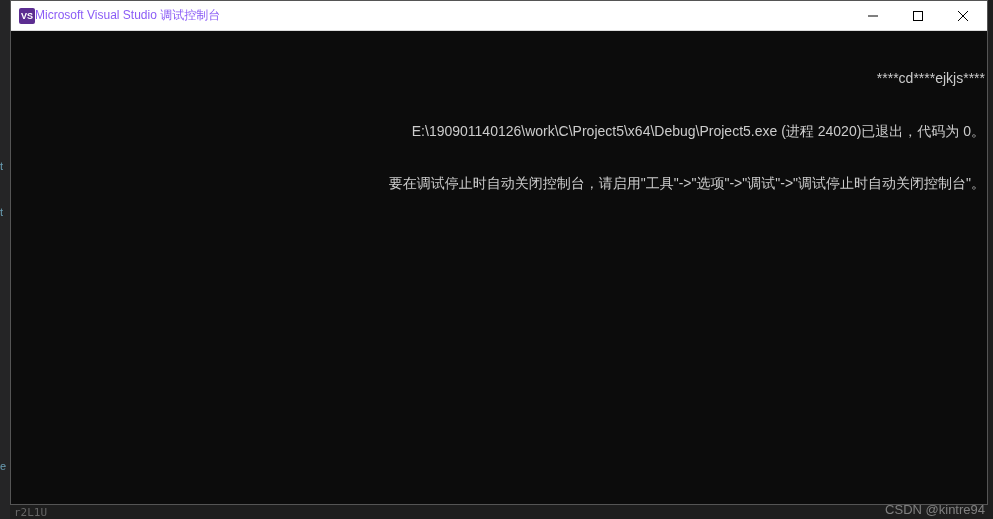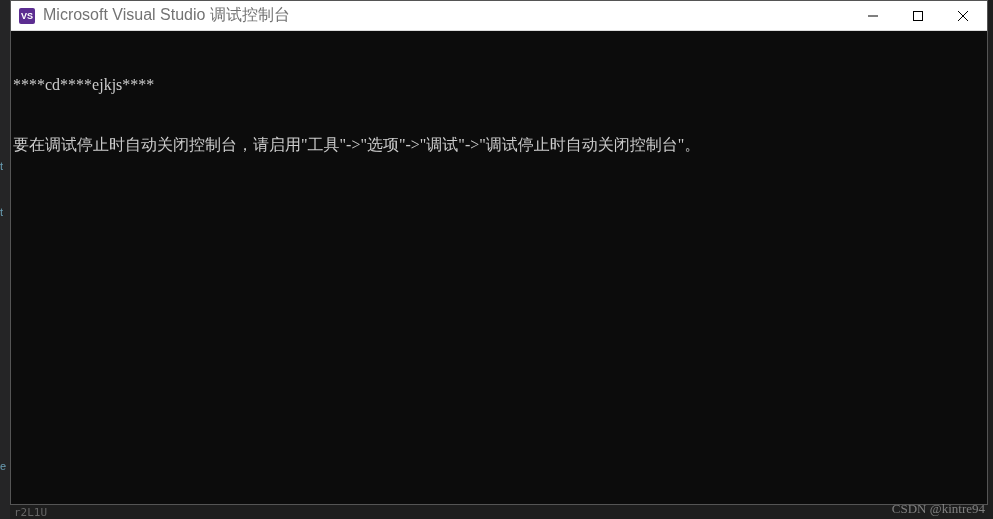--- a/index.html
+++ b/index.html
@@ -53,25 +53,25 @@
       width: 16px;
       height: 16px;
       background: #5c2d91;
       border-radius: 2px;
       display: flex;
       align-items: center;
       justify-content: center;
       color: #fff;
       font-size: 9px;
       font-weight: bold;
-      margin-right: 8px;
+      margin-right: 0;
     }
     .title-text {
-      font-size: 16px;
-      color: #737373;
+      font-size: 12px;
+      color: #8b5cf6;
       flex: 1;
     }
     .win-controls {
       display: flex;
       align-items: center;
       height: 100%;
     }
     .win-btn {
       width: 45px;
       height: 100%;
@@ -82,37 +82,38 @@
     }
     .win-btn svg {
       width: 10px;
       height: 10px;
     }
     .console-body {
       flex: 1;
       background: #0c0c0c;
       padding: 4px 2px;
       color: #cccccc;
-      font-family: Liberation Serif, serif;
-      font-size: 16px;
+      font-family: Liberation Sans, sans-serif;
+      font-size: 14px;
       line-height: 1.25;
       white-space: pre;
       overflow: hidden;
       position: relative;
+      text-align: right;
     }
     .console-line {
       display: block;
     }
     .watermark {
       position: absolute;
       right: 8px;
       bottom: 2px;
       color: #a0a0a0;
       font-size: 13px;
-      font-family: Liberation Serif, serif;
+      font-family: Liberation Sans, sans-serif;
       opacity: 0.75;
     }
     .line-nums {
       position: absolute;
       left: 14px;
       bottom: 0;
       color: #666;
       font-size: 11px;
       font-family: "Consolas", monospace;
       margin-top: 42px;
@@ -147,18 +148,19 @@
       <div class="win-btn">
         <svg viewBox="0 0 10 10">
             <line x1="0" y1="0" x2="10" y2="10" stroke="#000" stroke-width="1"></line>
             <line x1="10" y1="0" x2="0" y2="10" stroke="#000" stroke-width="1"></line>
           </svg>
       </div>
     </div>
   </div>
   <div class="console-body">
     <span class="console-line">****cd****ejkjs****</span>
+    <span class="console-line">E:\190901140126\work\C\Project5\x64\Debug\Project5.exe (进程 24020)已退出，代码为 0。</span>
     <span class="console-line">要在调试停止时自动关闭控制台，请启用"工具"-&gt;"选项"-&gt;"调试"-&gt;"调试停止时自动关闭控制台"。</span>
   </div>
 </div>
 
 <div class="watermark">CSDN @kintre94</div>
 <div class="line-nums">r2L1U</div>
 
 </body></html>

